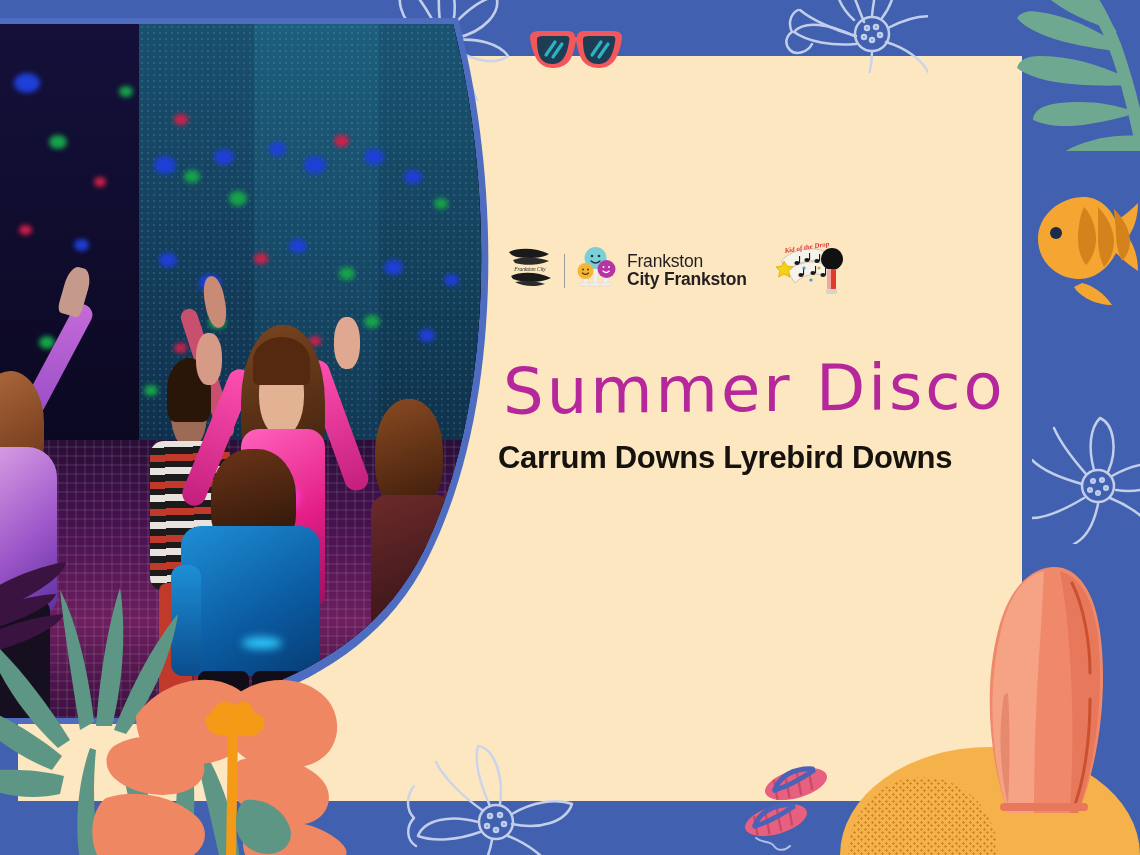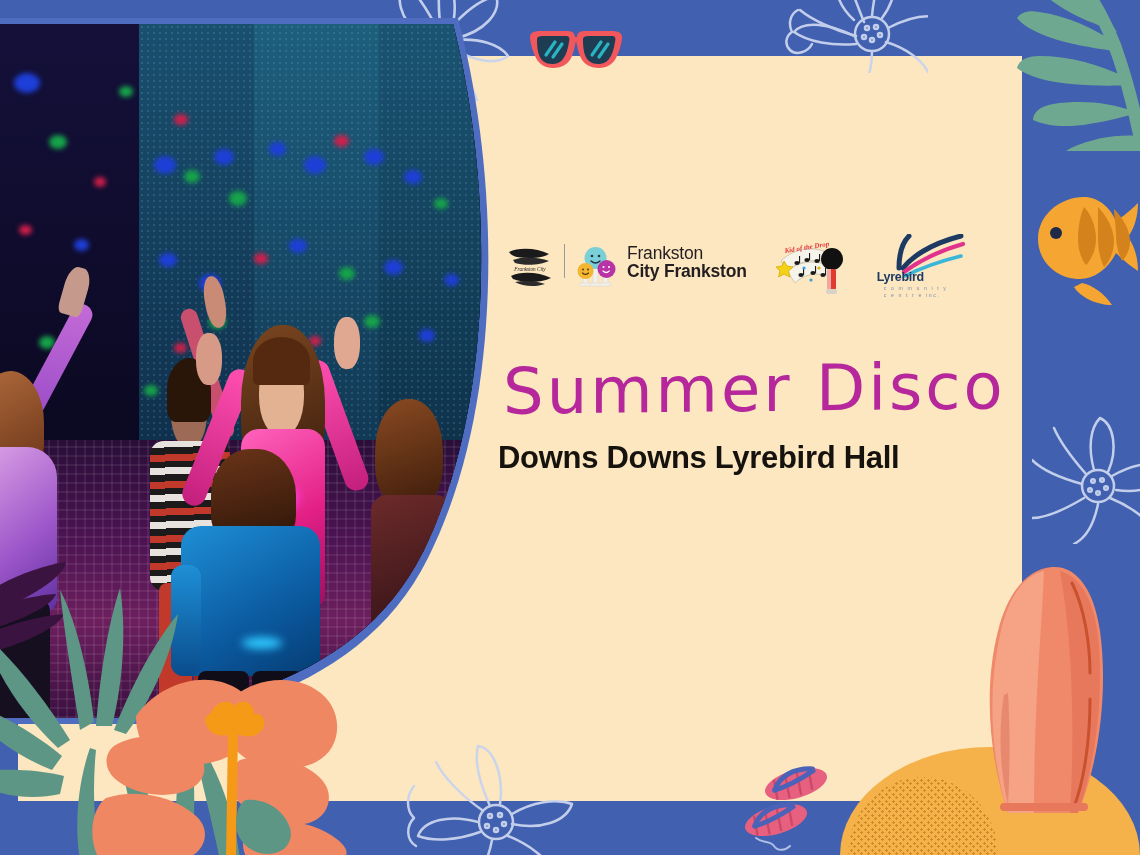--- a/index.html
+++ b/index.html
@@ -60,21 +60,21 @@
   .limb, .torso, .head, .hair { position:absolute; }
 
   
   #logo-row {
     position:absolute; left:505px; top:232px;
     width:470px; height:68px;
     display:flex; align-items:center; gap:26px;
   }
   .logo { position:relative; }
 
-  #fcl-logo { display:flex; align-items:flex-start; gap:9px; }
+  #fcl-logo { display:flex; align-items:flex-end; gap:9px; }
   #fcl-crest { width:50px; height:44px; position:relative; }
   #fcl-divider { width:1px; height:34px; background:#9a9a9a; }
   #fcl-figures { width:44px; height:44px; position:relative; }
   #fcl-text {
     font-family:"Liberation Sans", sans-serif;
     font-size:17.5px; line-height:1.03; color:#231f20;
     letter-spacing:-.2px;
   }
   #fcl-text .l1 { font-weight:400; }
   #fcl-text .l2 { font-weight:700; }
@@ -489,39 +489,26 @@
 
         <circle cx="59" cy="24" r="11" fill="#111"></circle>
         <rect x="54" y="34" width="9" height="21" rx="2" fill="#E03A2F"></rect>
         <rect x="54" y="34" width="4" height="21" fill="#fff" opacity=".55"></rect>
         <rect x="53" y="54" width="11" height="5" rx="2" fill="#d8d3c6"></rect>
 
         <text x="12" y="18" font-size="7" fill="#E0363C" font-family="Liberation Serif, serif" font-style="italic" font-weight="bold" transform="rotate(-9 12 18)">Kid of the Drop</text>
       </svg>
     </div>
 
-    <div class="logo" id="lyrebird-logo">
-      <svg viewBox="0 0 90 64" width="90" height="64" style="position:absolute; left:0; top:0;">
-        <g fill="none" stroke-linecap="round">
-          <path d="M22 34 C22 20 26 8 32 2" stroke="#1D3A63" stroke-width="5"></path>
-          <path d="M26 34 C34 24 52 10 84 2" stroke="#1D3A63" stroke-width="5"></path>
-          <path d="M27 38 C38 30 58 18 86 10" stroke="#E0338C" stroke-width="4.2"></path>
-          <path d="M28 42 C40 36 60 28 84 22" stroke="#39B6D8" stroke-width="3.6"></path>
-        </g>
-      </svg>
-      <div id="lyrebird-name">Lyrebird</div>
-      <div id="lyrebird-tag1">c o m m u n i t y</div>
-      <div id="lyrebird-tag2">c e n t r e  inc.</div>
-    </div>
   </div>
 
   <div id="headline">Summer Disco</div>
 
   <div id="details">
-    <div>Downs Downs Lyrebird Hall</div>
+    <div>Carrum Downs Lyrebird Downs</div>
   </div>
 
   <svg id="foliage-bl" viewBox="0 0 430 430">
     <g>
 
       <g fill="#3B1340">
         <path d="M0 190 C30 176 66 166 96 164 C92 176 62 190 28 200 Z"></path>
         <path d="M6 214 C36 198 74 186 104 184 C100 196 68 212 32 222 Z"></path>
         <path d="M18 168 C44 150 78 136 106 132 C104 146 76 164 44 178 Z"></path>
       </g>

